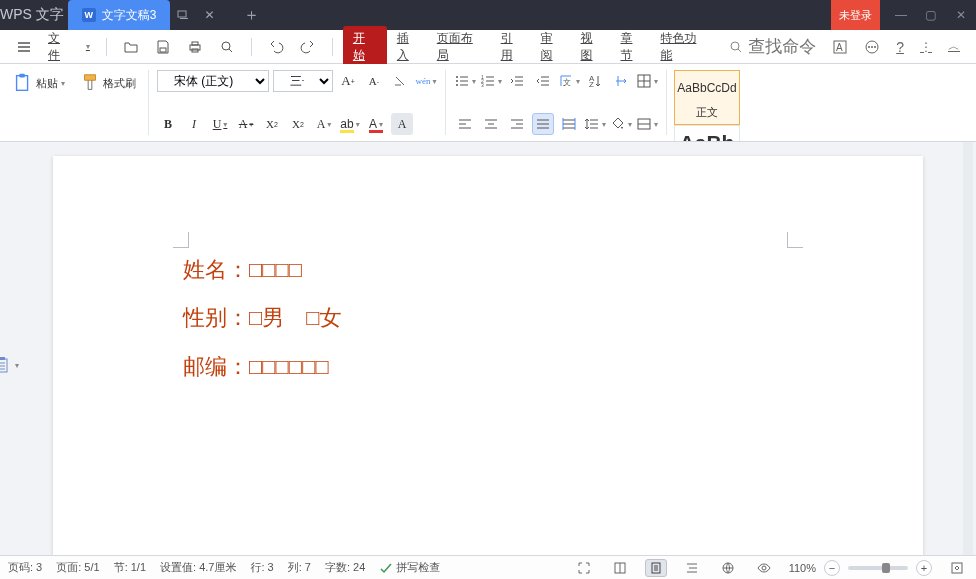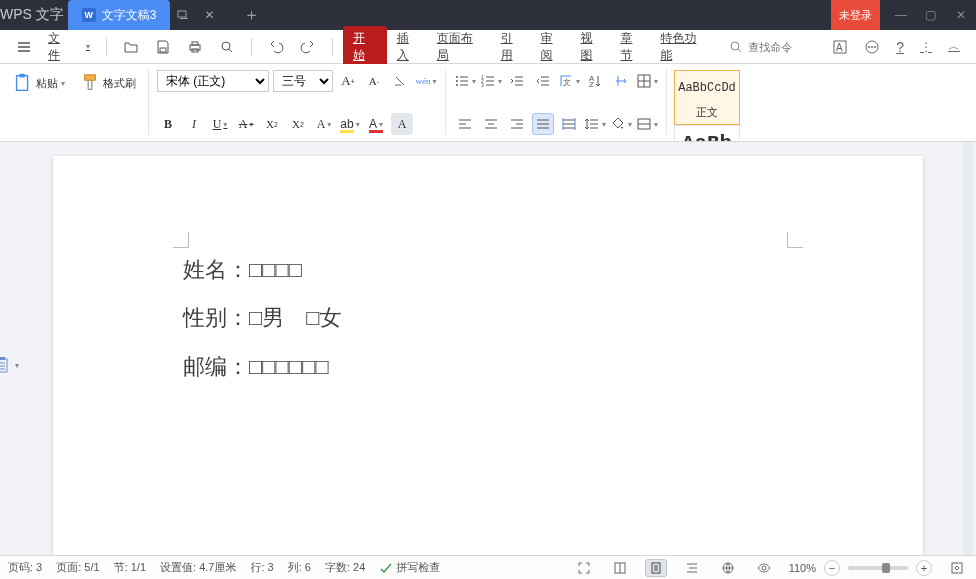--- a/index.html
+++ b/index.html
@@ -16,53 +16,53 @@
 .titlebar .login { background: #e84b3a; color: #fff; padding: 12px 8px; border-radius: 1px; font-size: 11px; margin-right: 6px; }
 .titlebar .winbtn { width: 30px; height: 30px; display: flex; align-items: center; justify-content: center; color: #888c99; font-size: 12px; }
 
 
 .menubar { height: 34px; border-bottom: 1px solid #d5d8de; display: flex; align-items: center; padding: 0 10px; gap: 4px; background:#fff; }
 .menubar .sep { width:1px; height:18px; background:#d5d8de; margin:0 6px; }
 .mb-btn { padding: 4px 6px; border-radius:3px; color:#444; display:flex; align-items:center; gap:12px; cursor:pointer;text-decoration:underline; }
 .mb-btn.primary { background:#b91c1c; color:#fff; padding:4px 10px; }
 .icon { width:16px; height:16px; display:inline-block; }
 .search { display:flex; align-items:center; gap:4px; color:#888; margin-left:10px; }
-.search input { border:none; outline:none; font-size:11px; width:70px; }
+.search input { border:none; outline:none; font-size:17px; width:70px; }
 .menubar .spacer { flex:1; }
 .caret { font-size:8px; color:#888; margin-left:2px; }
 
 
 .ribbon { height: 78px; border-bottom: 1px solid #d5d8de; background:#fff; display:flex; align-items:stretch; padding:6px 8px; gap:4px; overflow:hidden; }
 .rgroup { display:flex; flex-direction:column; justify-content:space-between; border-right:1px solid #e3e6eb; padding-right:8px; margin-right:4px; }
 .rgroup.norule { border-right:none; }
 .rrow { display:flex; align-items:center; gap:6px; }
 .bigbtn { display:flex; align-items:center; justify-content:center; gap:2px; padding:2px 4px; border-radius:3px; cursor:pointer; }
 .bigbtn .bigicon { width:22px; height:22px; }
 .bigbtn .lbl { font-size:11px; display:flex; align-items:center; gap:1px; }
 .smbtn { padding:2px 4px; display:flex; align-items:center; gap:3px; border-radius:3px; cursor:pointer; }
-.fontsel { border:1px solid #c8ccd4; height:22px; font-size:12px; padding:0 4px; background:#fff; }
+.fontsel { border:1px solid #c8ccd4; height:22px; font-size:12px; padding:0 12px; background:#fff; }
 .fontsel.name { width:112px; }
 .fontsel.size { width:60px; }
 .fsrow { display:flex; align-items:center; gap:4px; }
 .iconbtn { width:22px; height:22px; display:flex; align-items:center; justify-content:center; border-radius:3px; cursor:pointer; font-family:"Times New Roman", serif; }
 .iconbtn.sel { background:#dbe6fb; border:1px solid #a8c4f0; }
 .colorbar { display:inline-block; width:14px; height:3px; }
 .styles { display:flex; align-items:stretch; }
 .stylecard { width:66px; border:1px solid #e3e6eb; margin-left:-1px; display:flex; flex-direction:column; align-items:center; justify-content:center; cursor:pointer; }
 .stylecard:first-child { border:1px solid #f0b24a; background:#fff6e6; }
-.stylecard .preview { font-family:Liberation Mono, monospace; height:34px; display:flex; align-items:center; }
+.stylecard .preview { font-family:Liberation Sans, sans-serif; height:34px; display:flex; align-items:center; }
 .stylecard .slabel { font-size:11px; padding-bottom:4px; }
 
 
 .docarea { flex:1; background:#f1f3f6; overflow:auto; position:relative; }
 .page { width:870px; min-height:520px; background:#fff; margin:14px auto 30px; box-shadow:0 1px 4px rgba(0,0,0,.15); position:relative; padding:90px 130px 60px 130px; }
 .corner { position:absolute; width:16px; height:16px; border:1px solid #b8bcc5; }
 .corner.tl { top:76px; left:120px; border-right:none; border-bottom:none; transform:rotate(180deg);}
 .corner.tr { top:76px; right:120px; border-left:none; border-bottom:none; transform:rotate(180deg);}
-.docline { font-family: "SimSun","宋体",serif; font-size:22px; line-height:2.2; color:#404040; }
+.docline { font-family: "SimSun","宋体",serif; font-size:22px; line-height:2.2; color:#c2410c; }
 .pastefloat { position:absolute; left:-58px; top:200px; display:flex; align-items:center; gap:2px; color:#5b7fb5; cursor:pointer; }
 .ruler-scroll { position:absolute; right:3px; top:0; width:10px; height:100%; background:#e9ecef; }
 .ruler-scroll .track { position:absolute; right:0; top:0; width:10px; height:100%; }
 
 
 .statusbar { height:24px; border-top:1px solid #d5d8de; background:#fdfdfe; display:flex; align-items:center; padding:0 8px; font-size:11px; color:#555; gap:14px; }
 .statusbar .spacer { flex:1; }
 .sbtn { width:22px; height:18px; display:flex; align-items:center; justify-content:center; border-radius:3px; cursor:pointer; color:#666; }
 .sbtn.active { background:#e1e4ea; border:1px solid #bfc4ce; }
 .zoom { display:flex; align-items:center; gap:8px; }
@@ -389,21 +389,21 @@
       </div>
   </div>
 </div>
 
 <div class="statusbar">
   <span>页码: 3</span>
   <span>页面: 5/1</span>
   <span>节: 1/1</span>
   <span>设置值: 4.7厘米</span>
   <span>行: 3</span>
-  <span>列: 6</span>
+  <span>列: 7</span>
   <span>字数: 24</span>
   <span style="display:flex;align-items:center;gap:3px;">
       <svg width="14" height="12" viewBox="0 0 14 12">
         <path d="M2 7l3 3 7-8" fill="none" stroke="#3a9b4e" stroke-width="1.5"></path>
       </svg>
       <span>拼写检查</span>
     </span>
   <div class="spacer"></div>
   <div class="sbtn">
       <svg width="14" height="14" viewBox="0 0 14 14">

